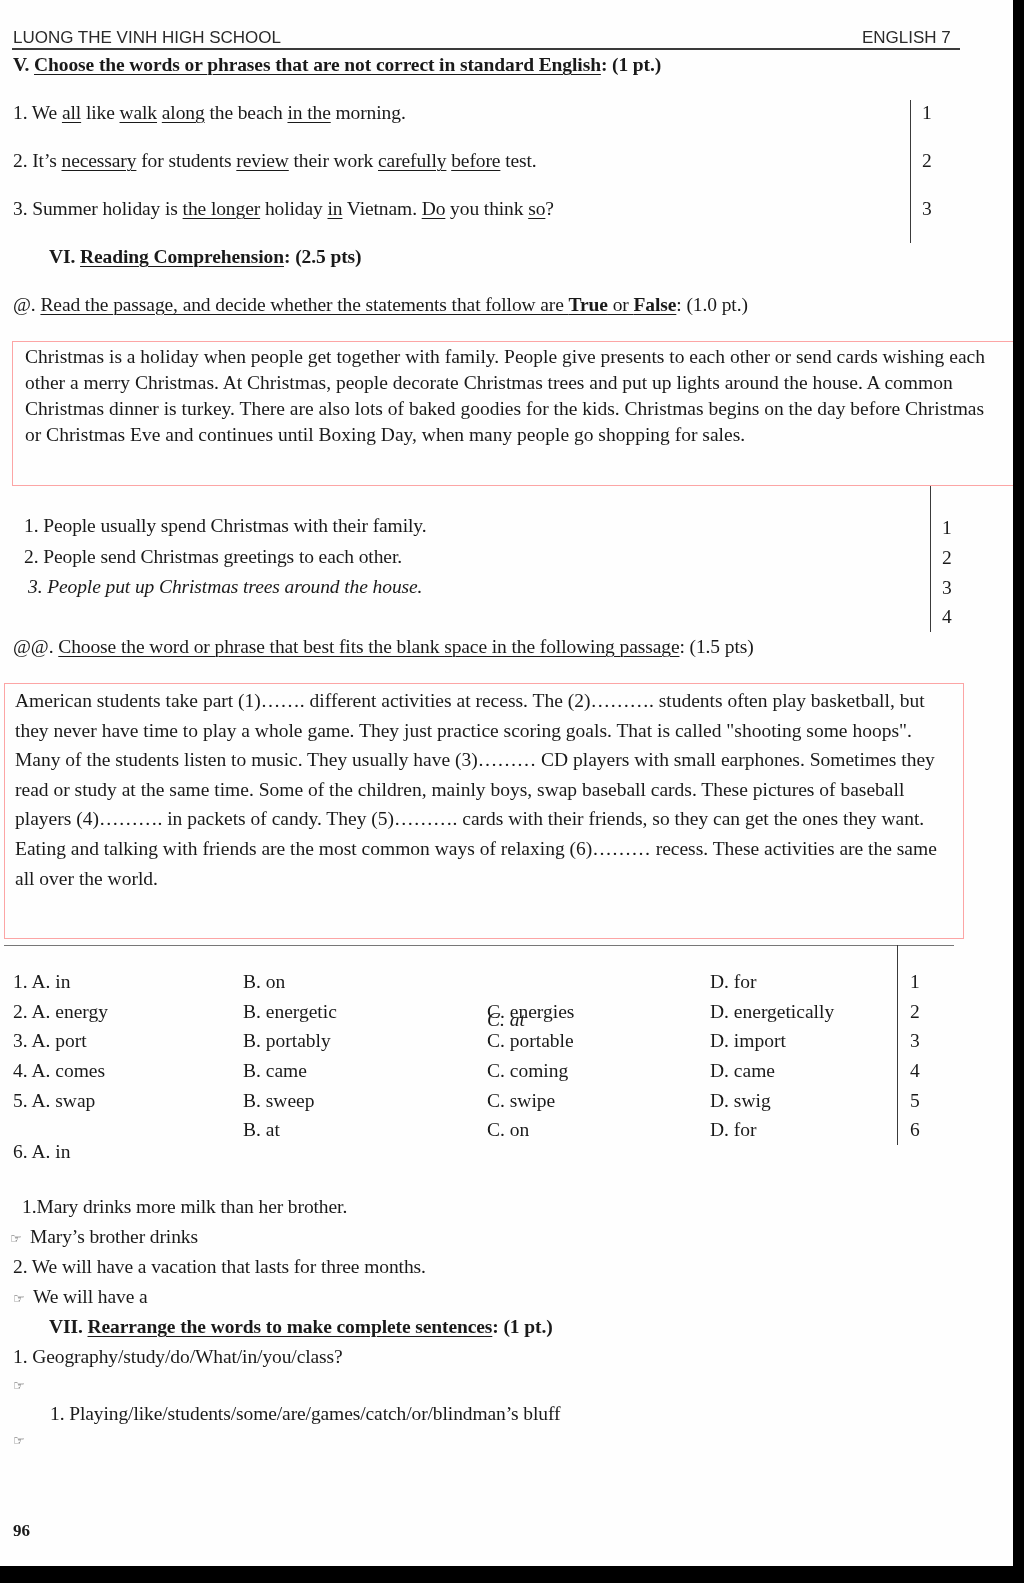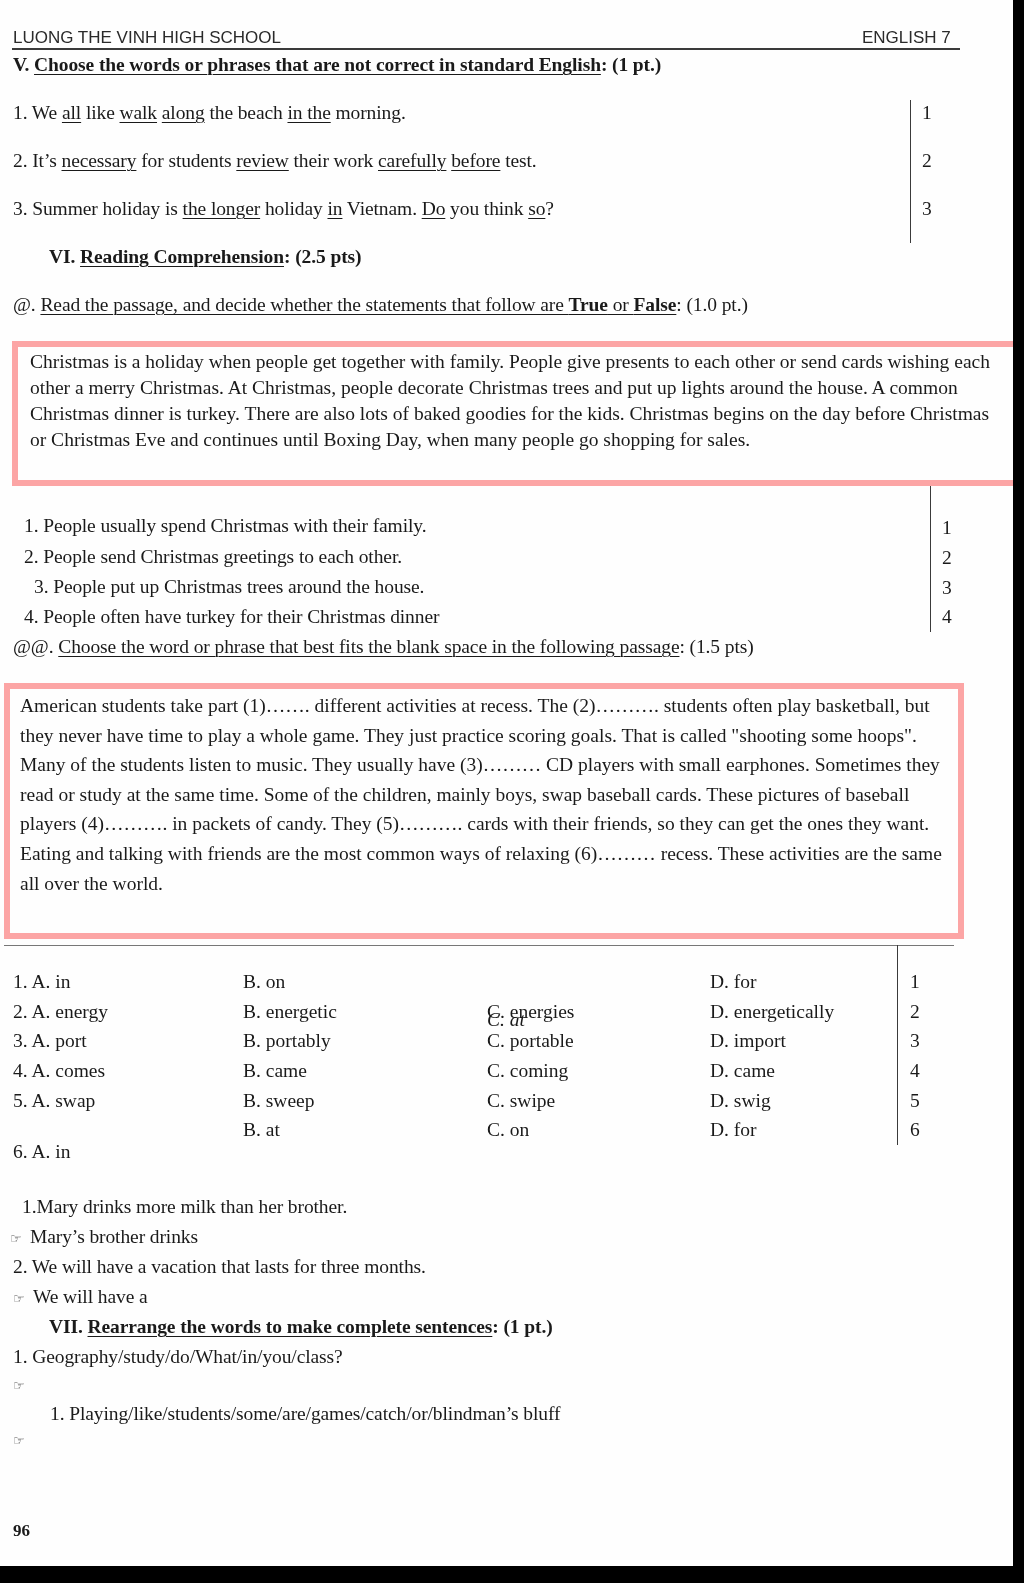--- a/index.html
+++ b/index.html
@@ -20,21 +20,21 @@
     text-align: right;
   }
   .hdr-line { position: absolute; left: 12px; top: 48px; width: 948px; height: 2px; background: #3a3a3a; }
   .t19 { font-size: 19.5px; letter-spacing: -0.1px; }
   .b { font-weight: bold; }
   u { text-decoration-thickness: 1px; text-underline-offset: 3px; }
   .vline { position: absolute; width: 1px; background: #3a3a3a; }
   .hline { position: absolute; height: 1px; background: #555; }
   .num { font-size: 19.5px; position: absolute; }
   .box {
-    position: absolute; border: 6px solid #fca5a5; box-sizing: border-box;
+    position: absolute; border: 1px solid #fca5a5; box-sizing: border-box;
   }
   .box p {
     margin: 0; font-size: 19.5px; line-height: 26px; white-space: normal;
   }
   .hand { font-size: 13px; color: #555; display: inline-block; width: 20px; }
   .col { position: absolute; font-size: 19.5px; }
 </style>
 </head>
 <body>
 
@@ -71,22 +71,21 @@
     <span>@. </span><u><span>Read the passage, and decide whether the statements that follow are </span><b>True</b><span> or </span><b>False</b></u><span>: (1.0 pt.)</span>
   </div>
 
   <div class="box" style="left:12px; top:341px; width:1001px; height:145px; border-right:none; padding:2px 10px 0 12px;">
     <p>Christmas is a holiday when people get together with family. People give presents to each other or send cards wishing each other a merry Christmas. At Christmas, people decorate Christmas trees and put up lights around the house. A common Christmas dinner is turkey. There are also lots of baked goodies for the kids. Christmas begins on the day before Christmas or Christmas Eve and continues until Boxing Day, when many people go shopping for sales.</p>
   </div>
 
   <div class="vline" style="left:930px; top:486px; height:146px;"></div>
   <div class="abs t19" style="left:24px; top:515px;">1. People usually spend Christmas with their family.</div>
   <div class="abs t19" style="left:24px; top:546px;">2. People send Christmas greetings to each other.</div>
-  <div class="abs t19" style="left:34px; top:576px;">3. People put up Christmas trees around the house.</div>
-  <div class="abs t19" style="left:24px; top:606px;">4. People often have turkey for their Christmas dinner</div>
+  <div class="abs t19" style="left:28px; top:576px;font-style:italic;">3. People put up Christmas trees around the house.</div>
   <div class="num" style="left:942px; top:517px;">1</div>
   <div class="num" style="left:942px; top:547px;">2</div>
   <div class="num" style="left:942px; top:577px;">3</div>
   <div class="num" style="left:942px; top:606px;">4</div>
 
   <div class="abs t19" style="left:13px; top:636px;">
     <span>@@. </span><u>Choose the word or phrase that best fits the blank space in the following passage</u><span>: (1.5 pts)</span>
   </div>
 
   <div class="box" style="left:4px; top:683px; width:960px; height:256px; padding:2px 14px 0 10px;">

